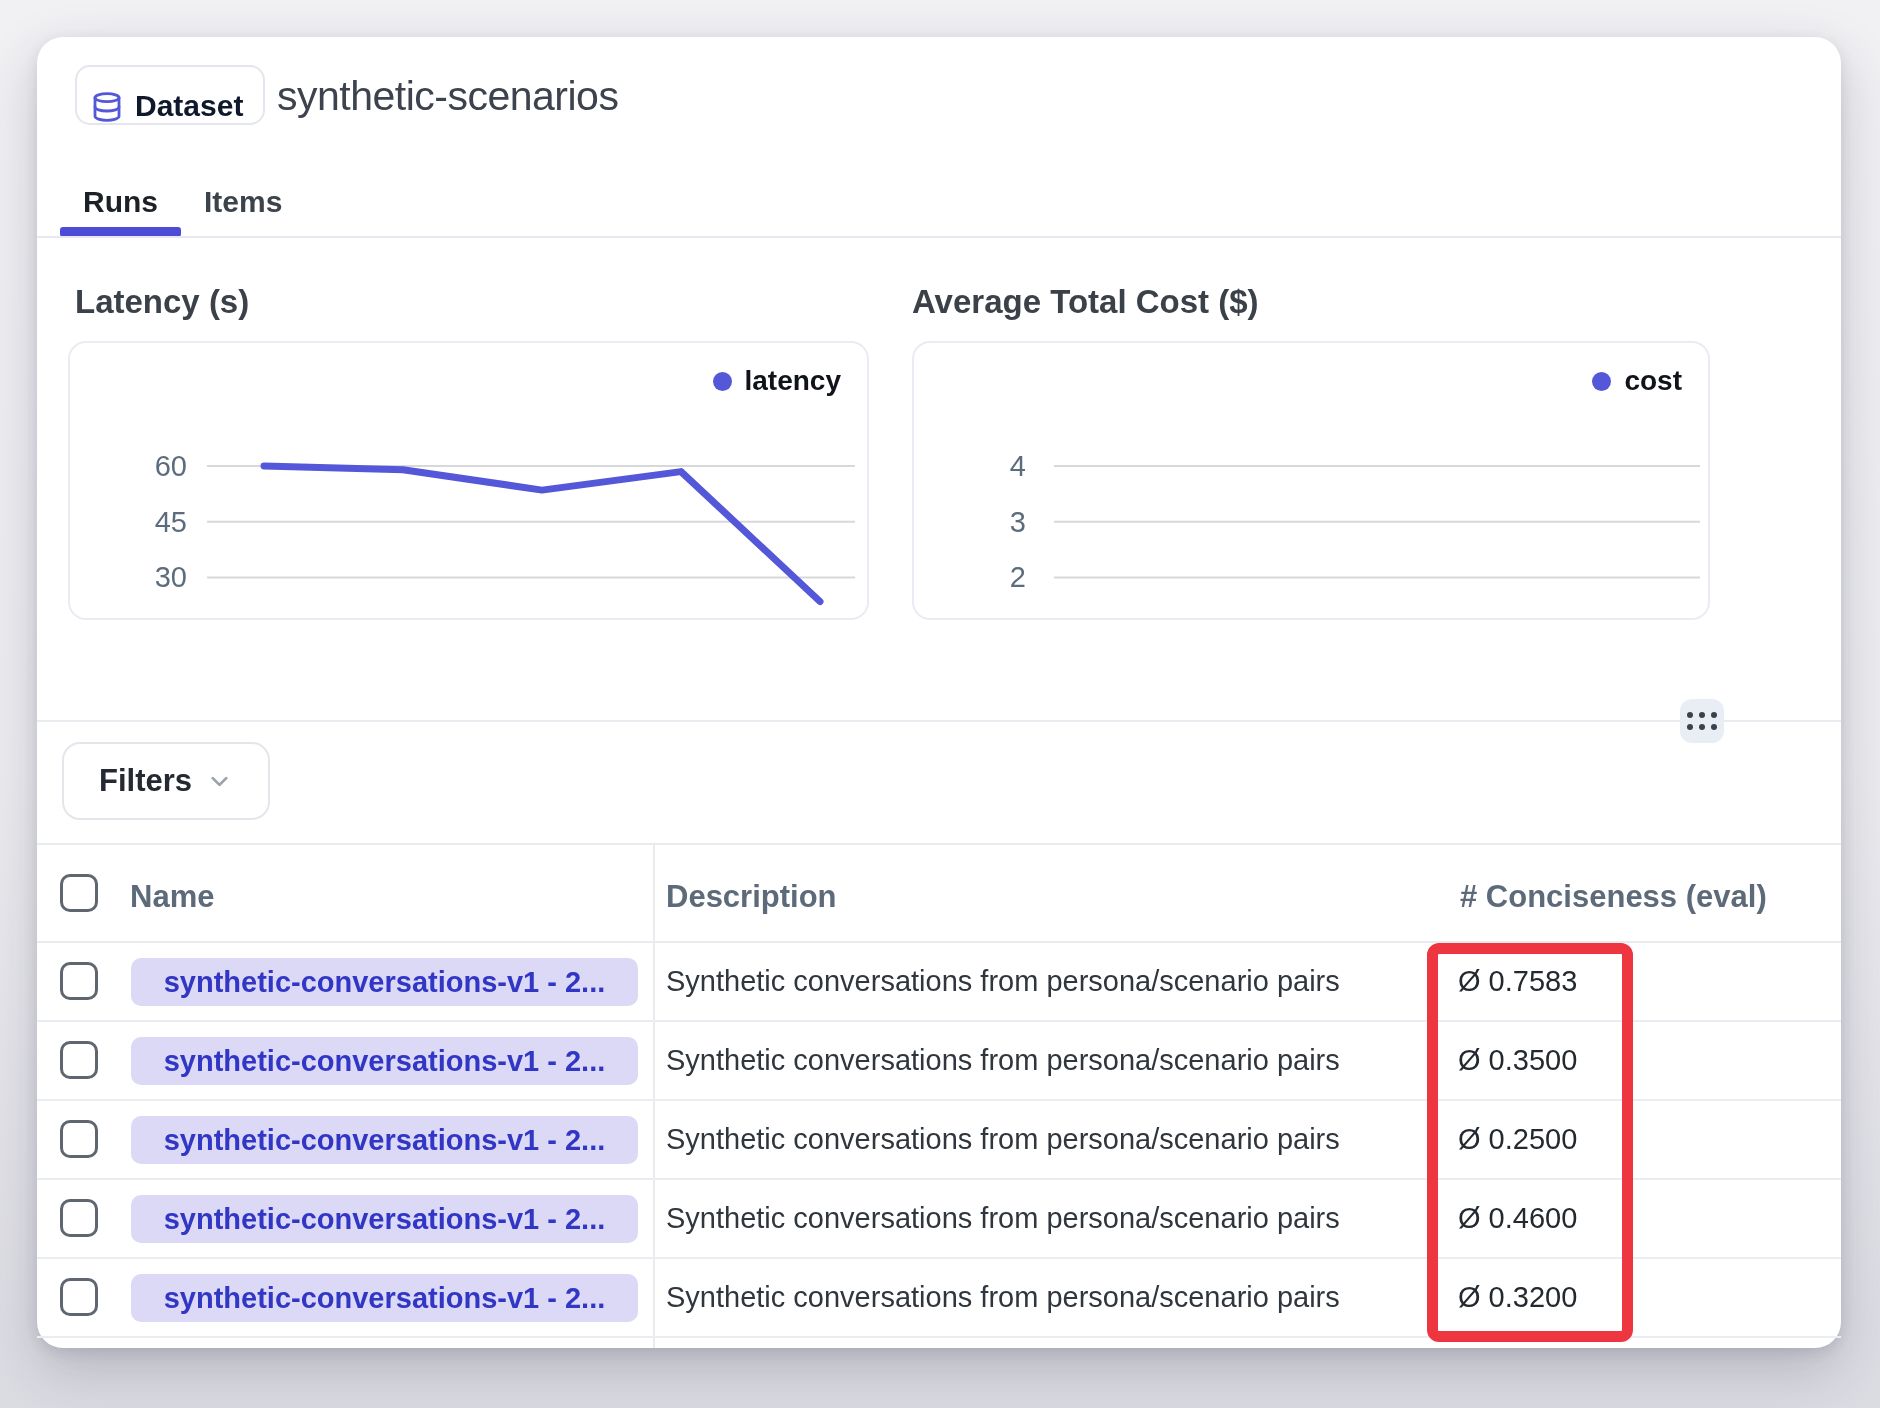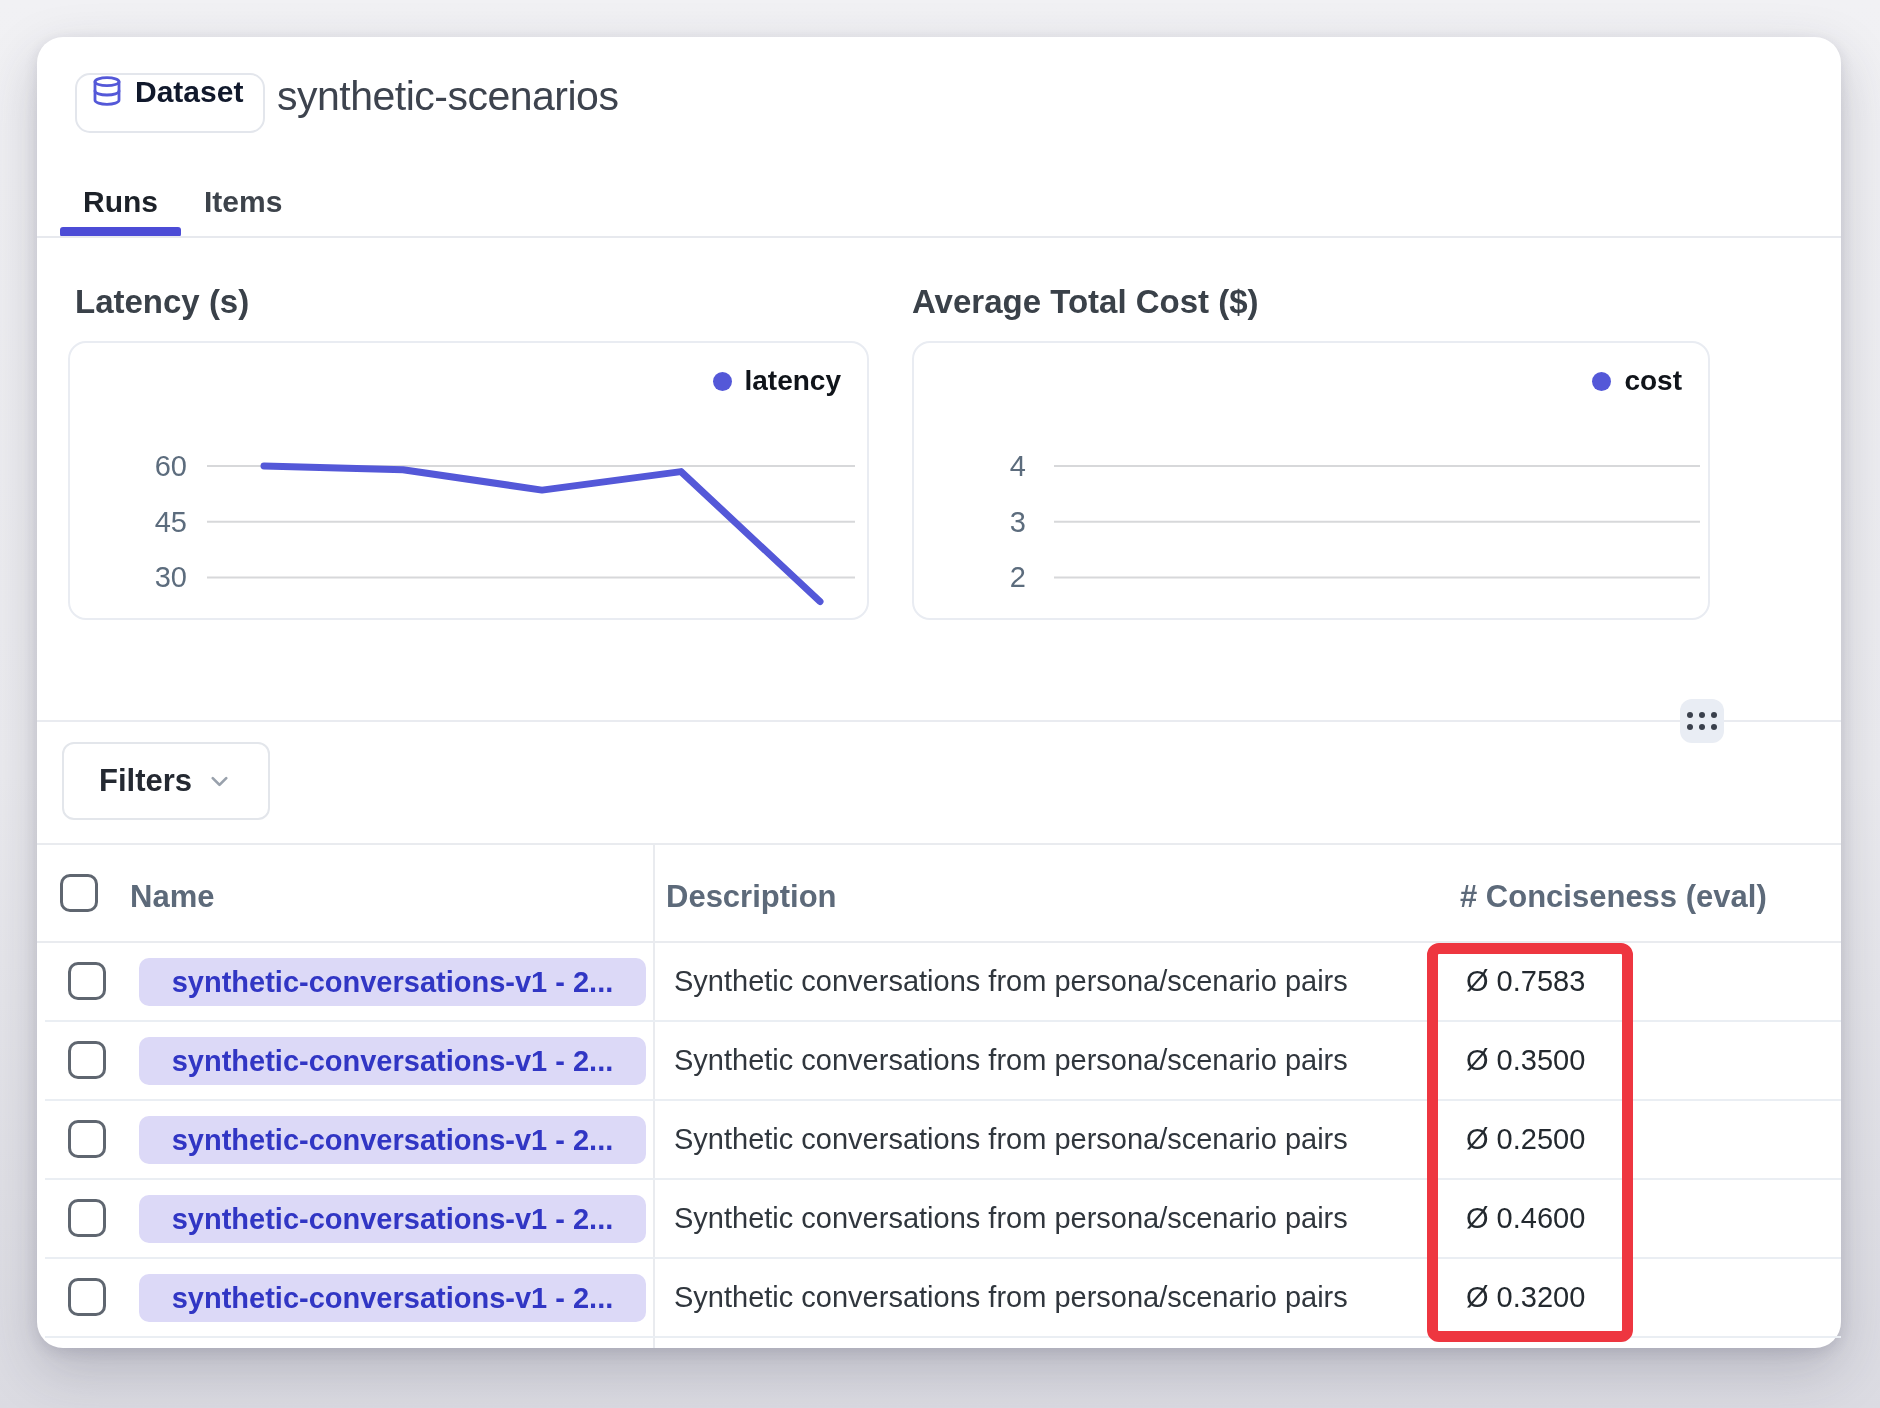--- a/index.html
+++ b/index.html
@@ -10,23 +10,23 @@
     position:relative; overflow:hidden;
   }
   .card {
     position:absolute; left:37px; top:37px; width:1804px; height:1311px;
     background:#ffffff; border-radius:26px;
     box-shadow:0 22px 55px rgba(45,45,70,.22), 0 4px 14px rgba(45,45,70,.12);
   }
   
   .badge {
     position:absolute; left:38px; top:28px; height:60px;
-    display:inline-flex; align-items:flex-start; gap:12px;
+    display:inline-flex; align-items:flex-end; gap:12px;
     padding:0 20px 0 14px; background:#fff;
-    border:2px solid #e3e6ec; border-radius:15px;margin-top:8px;
+    border:2px solid #e3e6ec; border-radius:15px;
   }
   .badge-label { font-size:30px; font-weight:700; color:#10182b; }
   .page-title {
     position:absolute; left:240px; top:36px;
     font-size:41px; font-weight:400; color:#3d434e; letter-spacing:-.5px;
   }
   
   .tabs { position:absolute; left:23px; top:130px; height:70px; display:flex; }
   .tab {
     position:relative; padding:0 23px; display:flex; align-items:center;
@@ -59,39 +59,39 @@
   .grip {
     position:absolute; left:1643px; top:662px; width:44px; height:44px;
     background:#e9edf4; border-radius:12px;
     display:grid; grid-template-columns:repeat(3,6px); grid-template-rows:repeat(2,6px);
     gap:6px; place-content:center; cursor:grab;
   }
   .grip i { width:6px; height:6px; border-radius:50%; background:#3a404c; }
   
   .filters-btn {
     position:absolute; left:25px; top:705px; width:208px; height:78px;
-    background:#fff; border:2px solid #e3e6eb; border-radius:12px;
+    background:#fff; border:2px solid #e3e6eb; border-radius:18px;
     display:flex; align-items:center; justify-content:center; gap:14px; cursor:pointer;
   }
   .filters-label { font-size:31px; font-weight:600; color:#242932; }
   
   .table-top-border { position:absolute; left:0; right:0; top:806px; height:2px; background:#e9ebef; }
   .thead-border     { position:absolute; left:0; right:0; top:904px; height:2px; background:#e9ebef; }
   .vline { position:absolute; left:616px; top:806px; width:2px; height:505px; background:#e9ebef; }
   .checkbox {
     display:inline-block; width:38px; height:38px; background:#fff;
     border:3px solid #5f6670; border-radius:10px; cursor:pointer;
   }
   .thead { position:absolute; left:0; right:0; top:808px; height:115px; }
   .thead .checkbox { position:absolute; left:23px; top:29px; }
   .th { position:absolute; top:34px; font-size:31px; font-weight:600; color:#5d6a7a; }
   .th.name  { left:93px; }
   .th.desc  { left:629px; }
   .th.score { left:1423px; }
-  .rows { position:absolute; left:8px; right:0; top:906px; }
+  .rows { position:absolute; left:0; right:0; top:906px; }
   .row { position:relative; height:79px; border-bottom:2px solid #eaeef3; }
   .row .checkbox { position:absolute; left:23px; top:19px; }
   .pill {
     position:absolute; left:94px; top:15px; width:507px; height:48px;
     background:#dcd9f7; border-radius:10px;
     display:flex; align-items:center; justify-content:center; cursor:pointer;
   }
   .pill-text { font-size:29px; font-weight:700; color:#3136c4; white-space:nowrap; }
   .desc-cell  { position:absolute; left:629px; top:22px; font-size:29px; color:#30363d; white-space:nowrap; }
   .score-cell { position:absolute; left:1421px; top:22px; font-size:29px; color:#23292f; }

